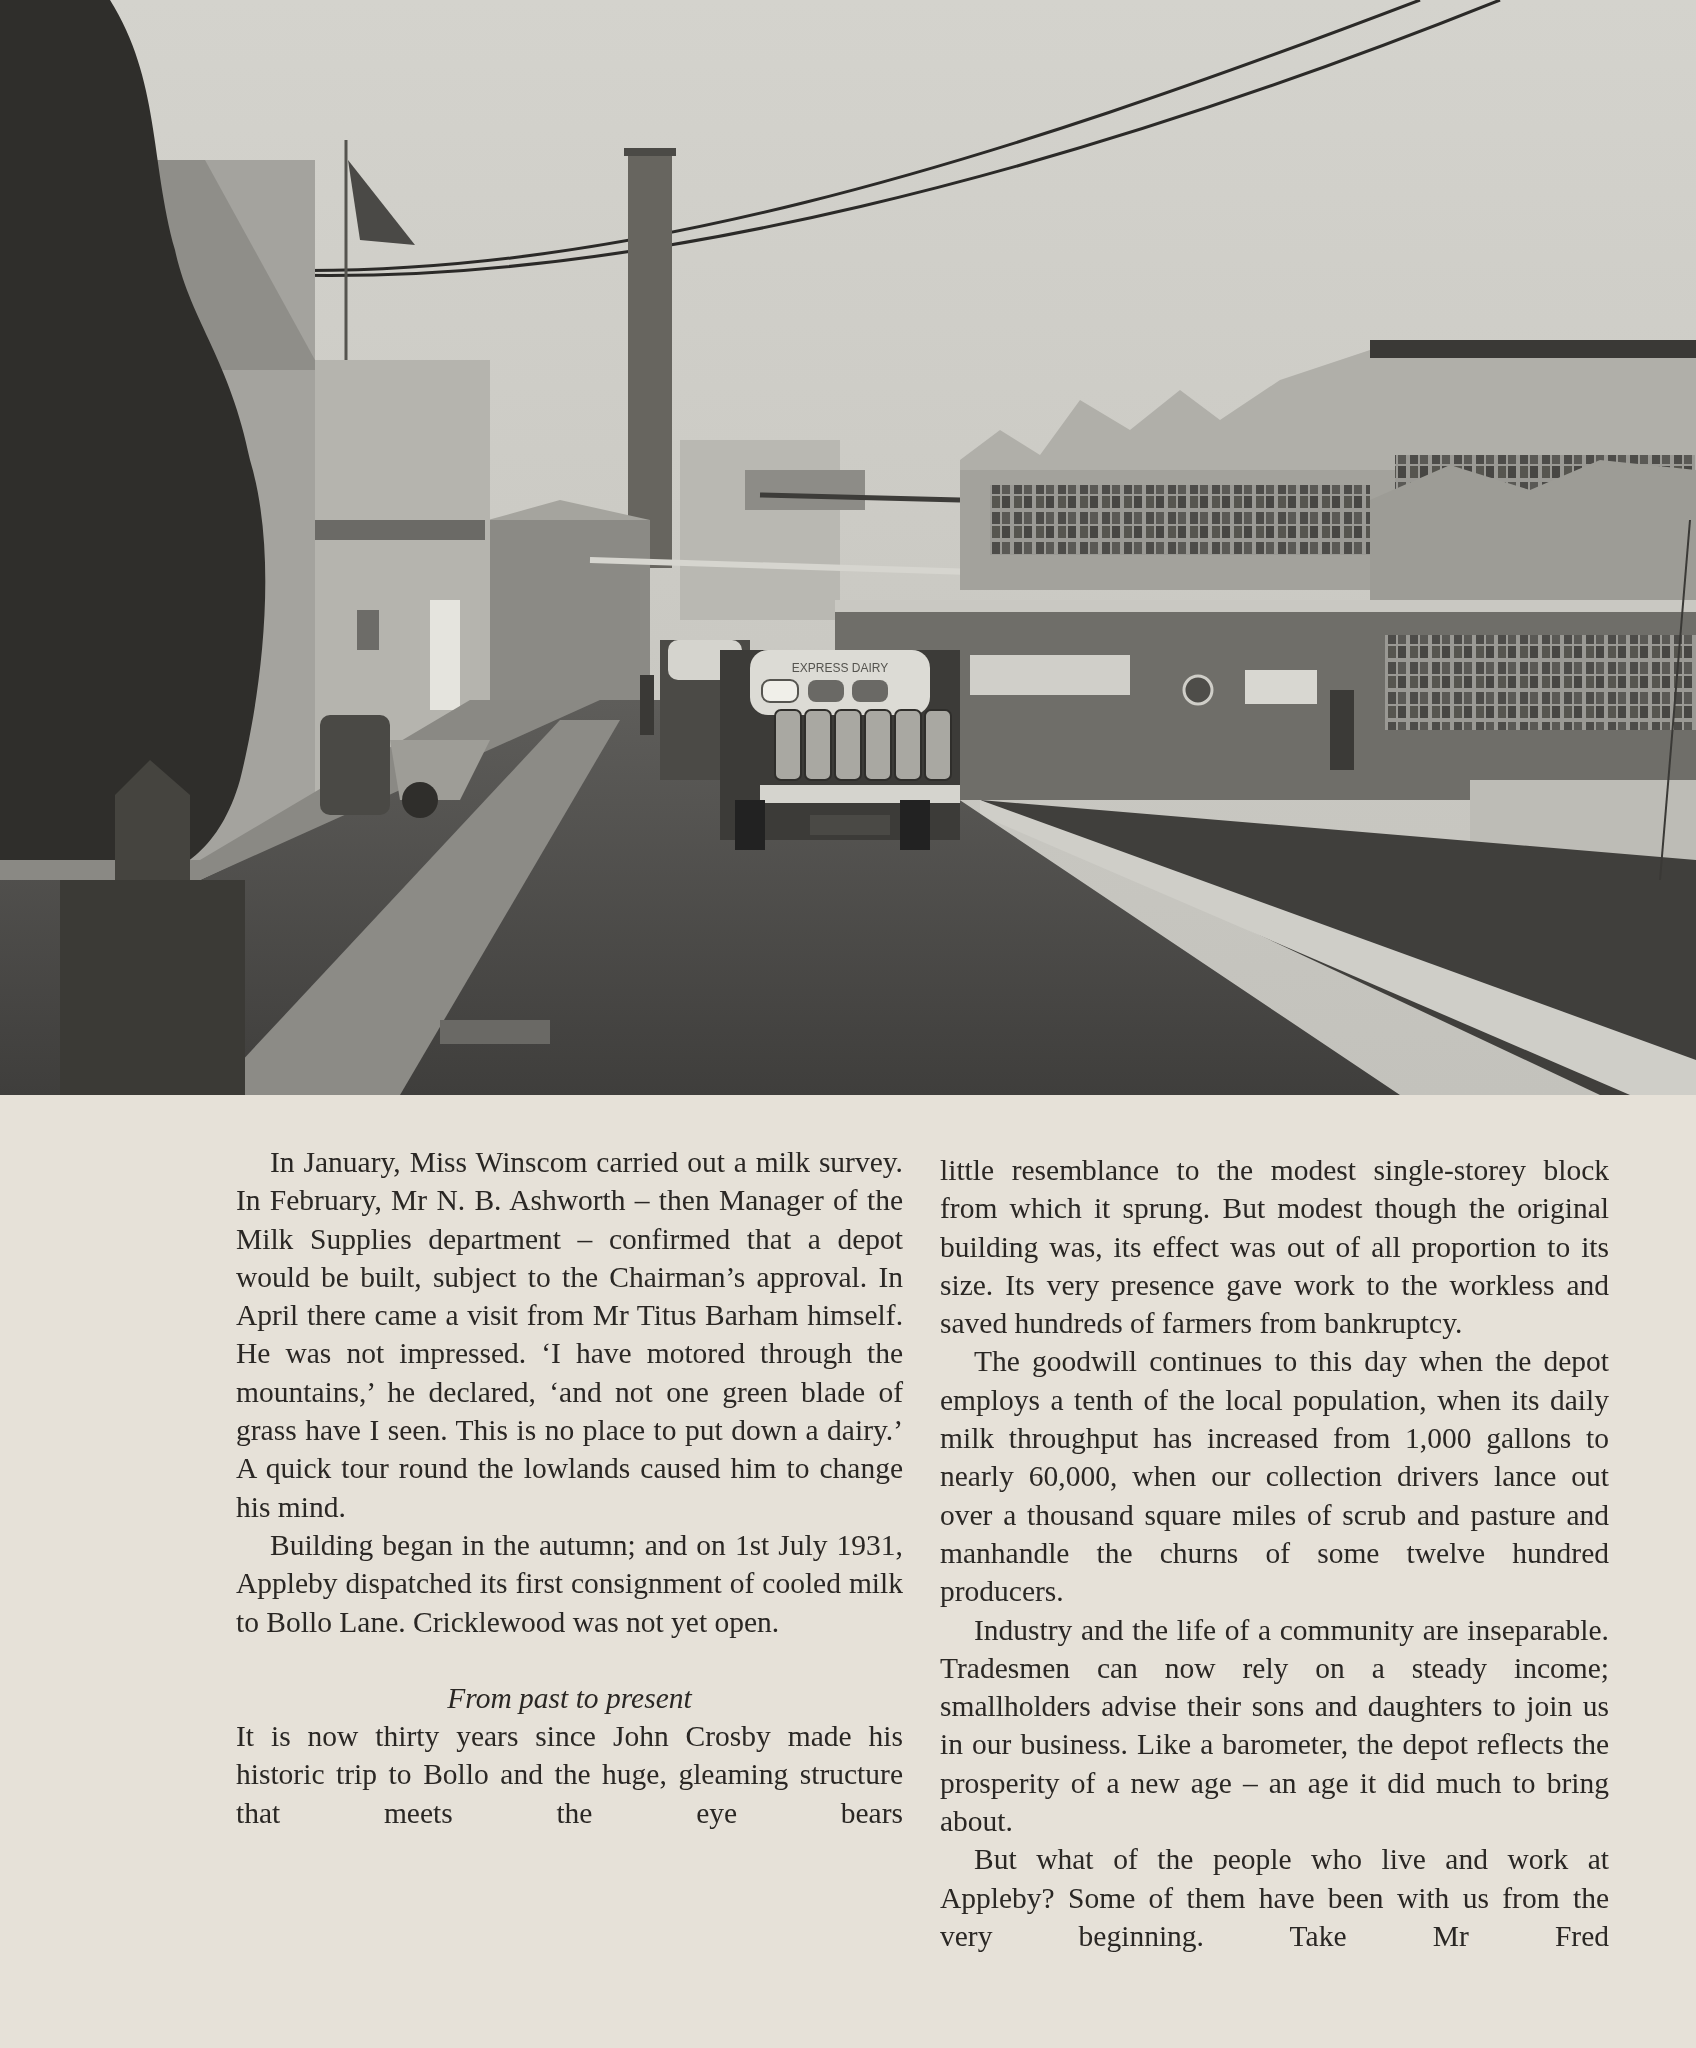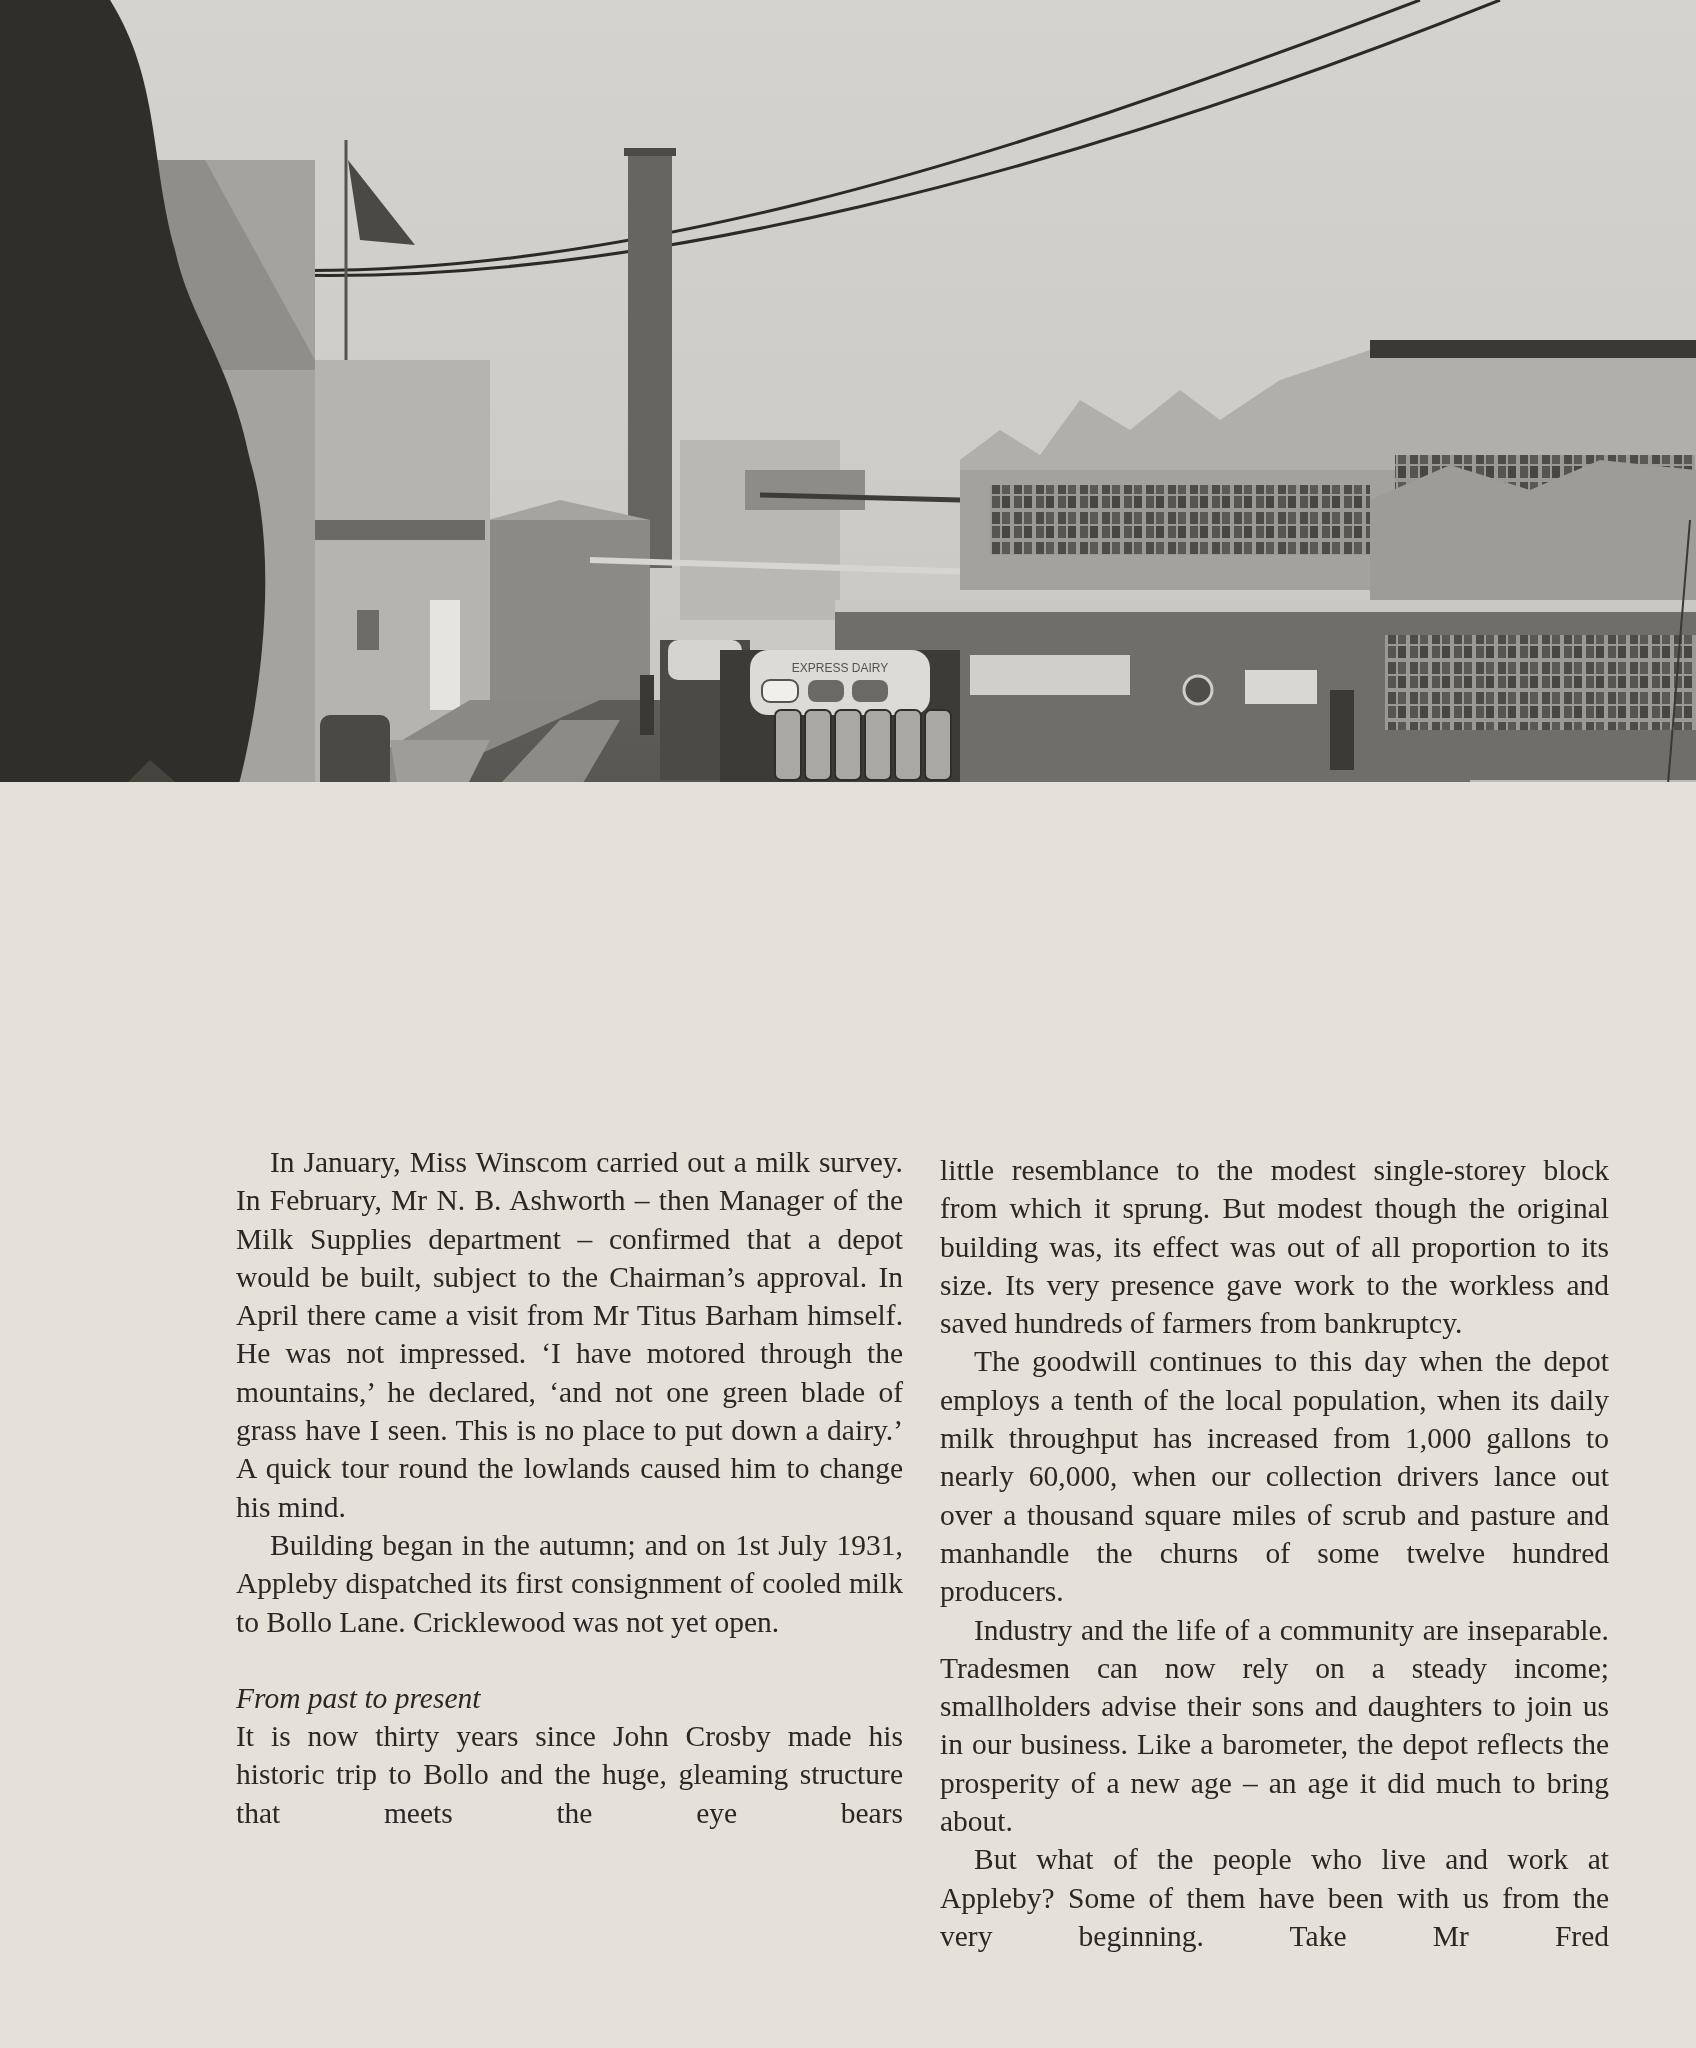--- a/index.html
+++ b/index.html
@@ -4,35 +4,35 @@
   <style>
     html, body { margin: 0; padding: 0; }
     body {
       width: 1696px; height: 2048px; overflow: hidden;
       background: #e6e1d8;
       position: relative;
       font-family: "Liberation Serif", "DejaVu Serif", serif;
       color: #2a2724;
     }
     .photo {
-      position: absolute; left: 0; top: 0; width: 1696px; height: 782px;
+      position: absolute; left: 0; top: 0; width: 1696px; height: 1095px;
       background: #c9c8c2; overflow: hidden;
     }
     .photo svg { display: block; }
     .column {
       position: absolute; top: 1143px;
       font-size: 29.5px; line-height: 38.3px;
       text-align: justify; hyphens: manual;
     }
     .col-left { left: 236px; width: 667px; font-family: Liberation Serif, serif; }
     .col-right { left: 940px; width: 669px; margin-top: 8px; }
     .column p { margin: 0; text-indent: 34px; }
     .column p.noindent { text-indent: 0; }
     .column p.tail { text-align-last: justify; }
-    .subhead { font-style: italic; margin-top: 38px !important; text-indent: 0 !important; text-align: left; }
+    .subhead { font-style: italic; margin-top: 38px !important; text-indent: 0 !important; text-align: center; }
   </style>
 </head>
 <body>
 
 <div class="photo">
   <svg width="1696" height="1095" viewBox="0 0 1696 1095">
     <defs>
       <linearGradient id="sky" x1="0" y1="0" x2="0" y2="1">
         <stop offset="0" stop-color="#d4d3cd"></stop>
         <stop offset="1" stop-color="#c3c2bc"></stop>

